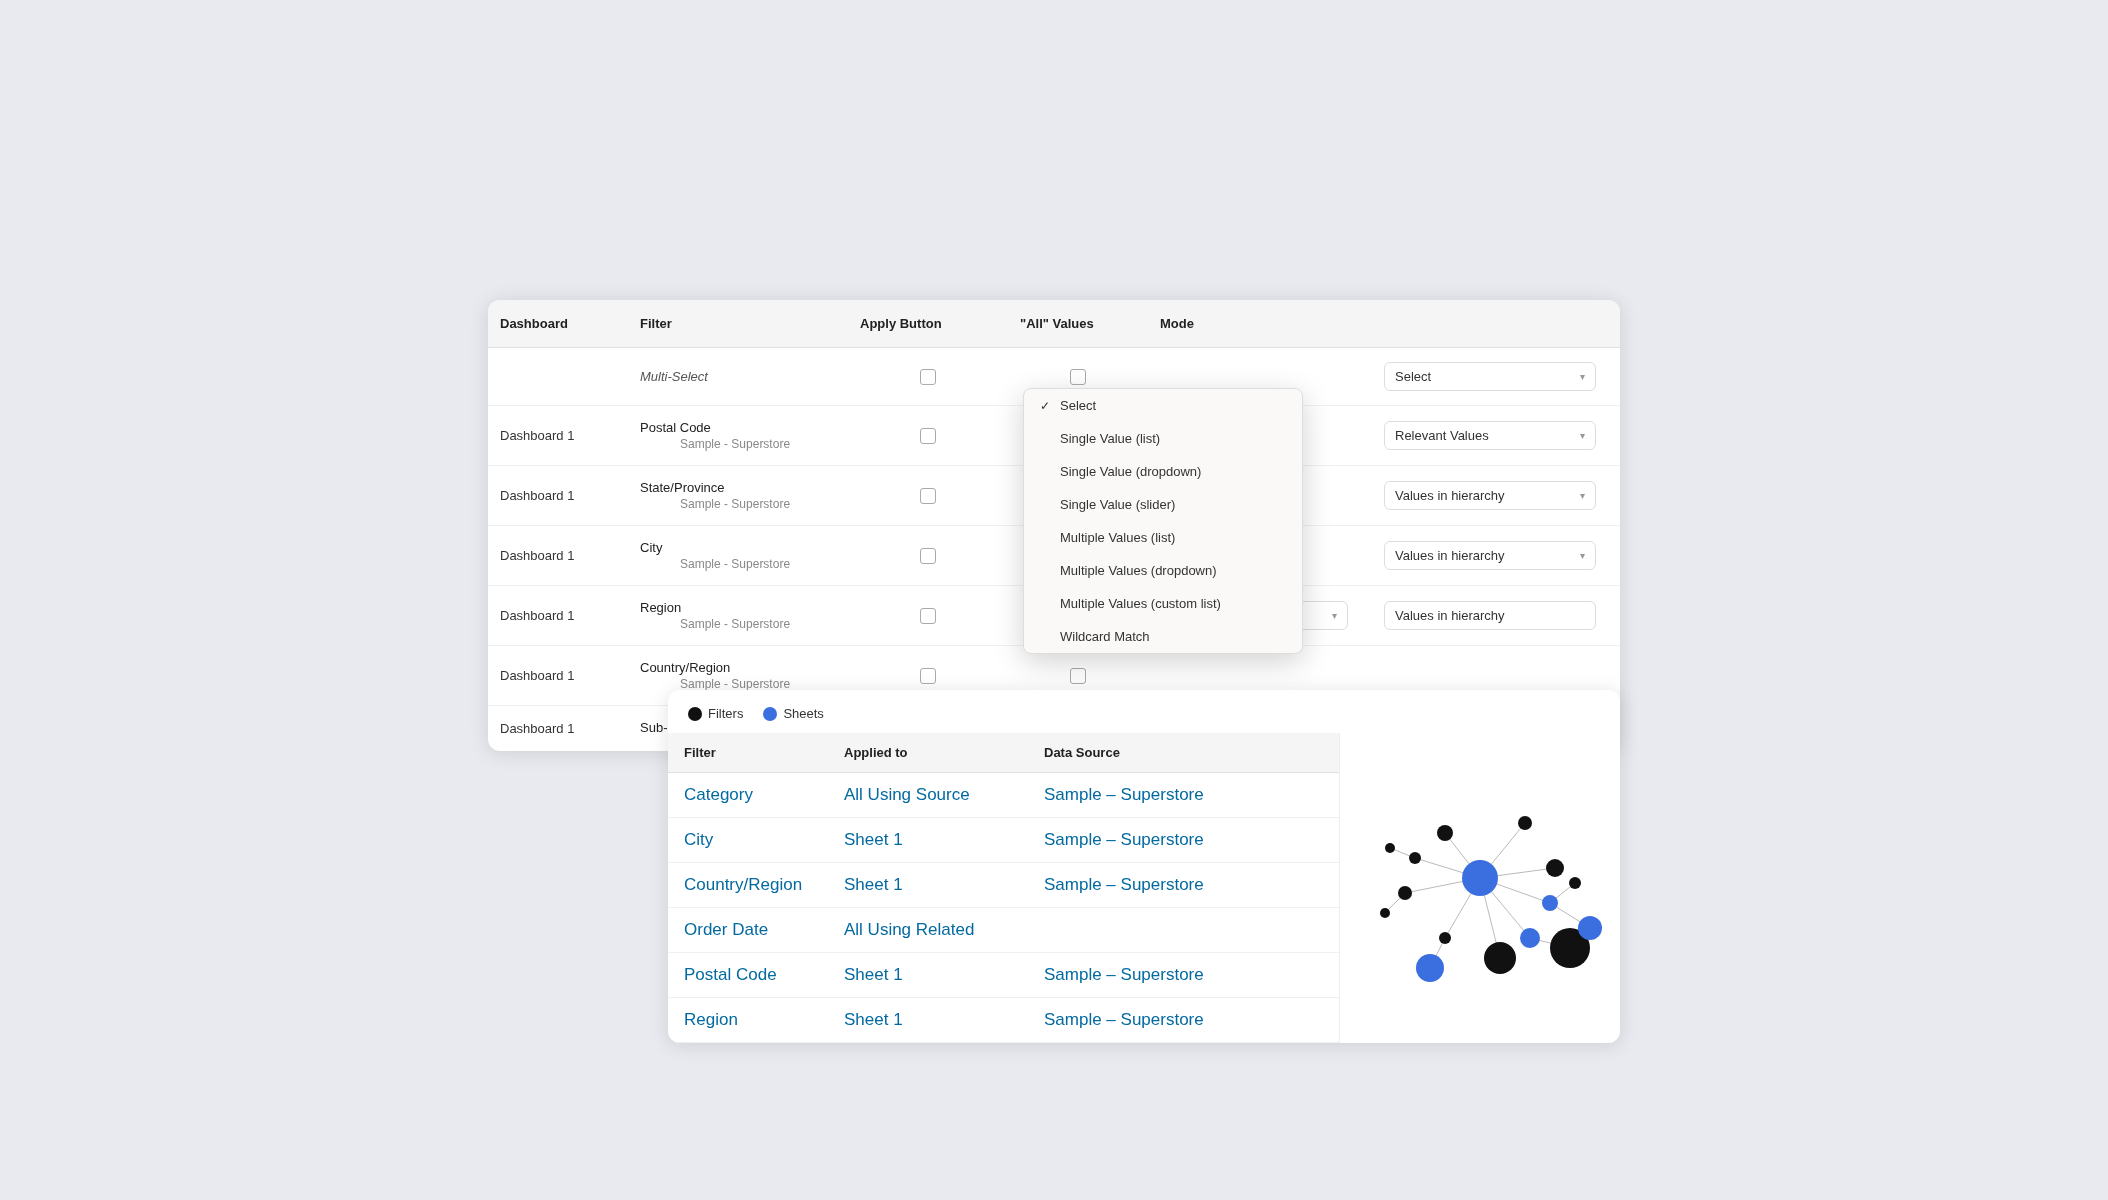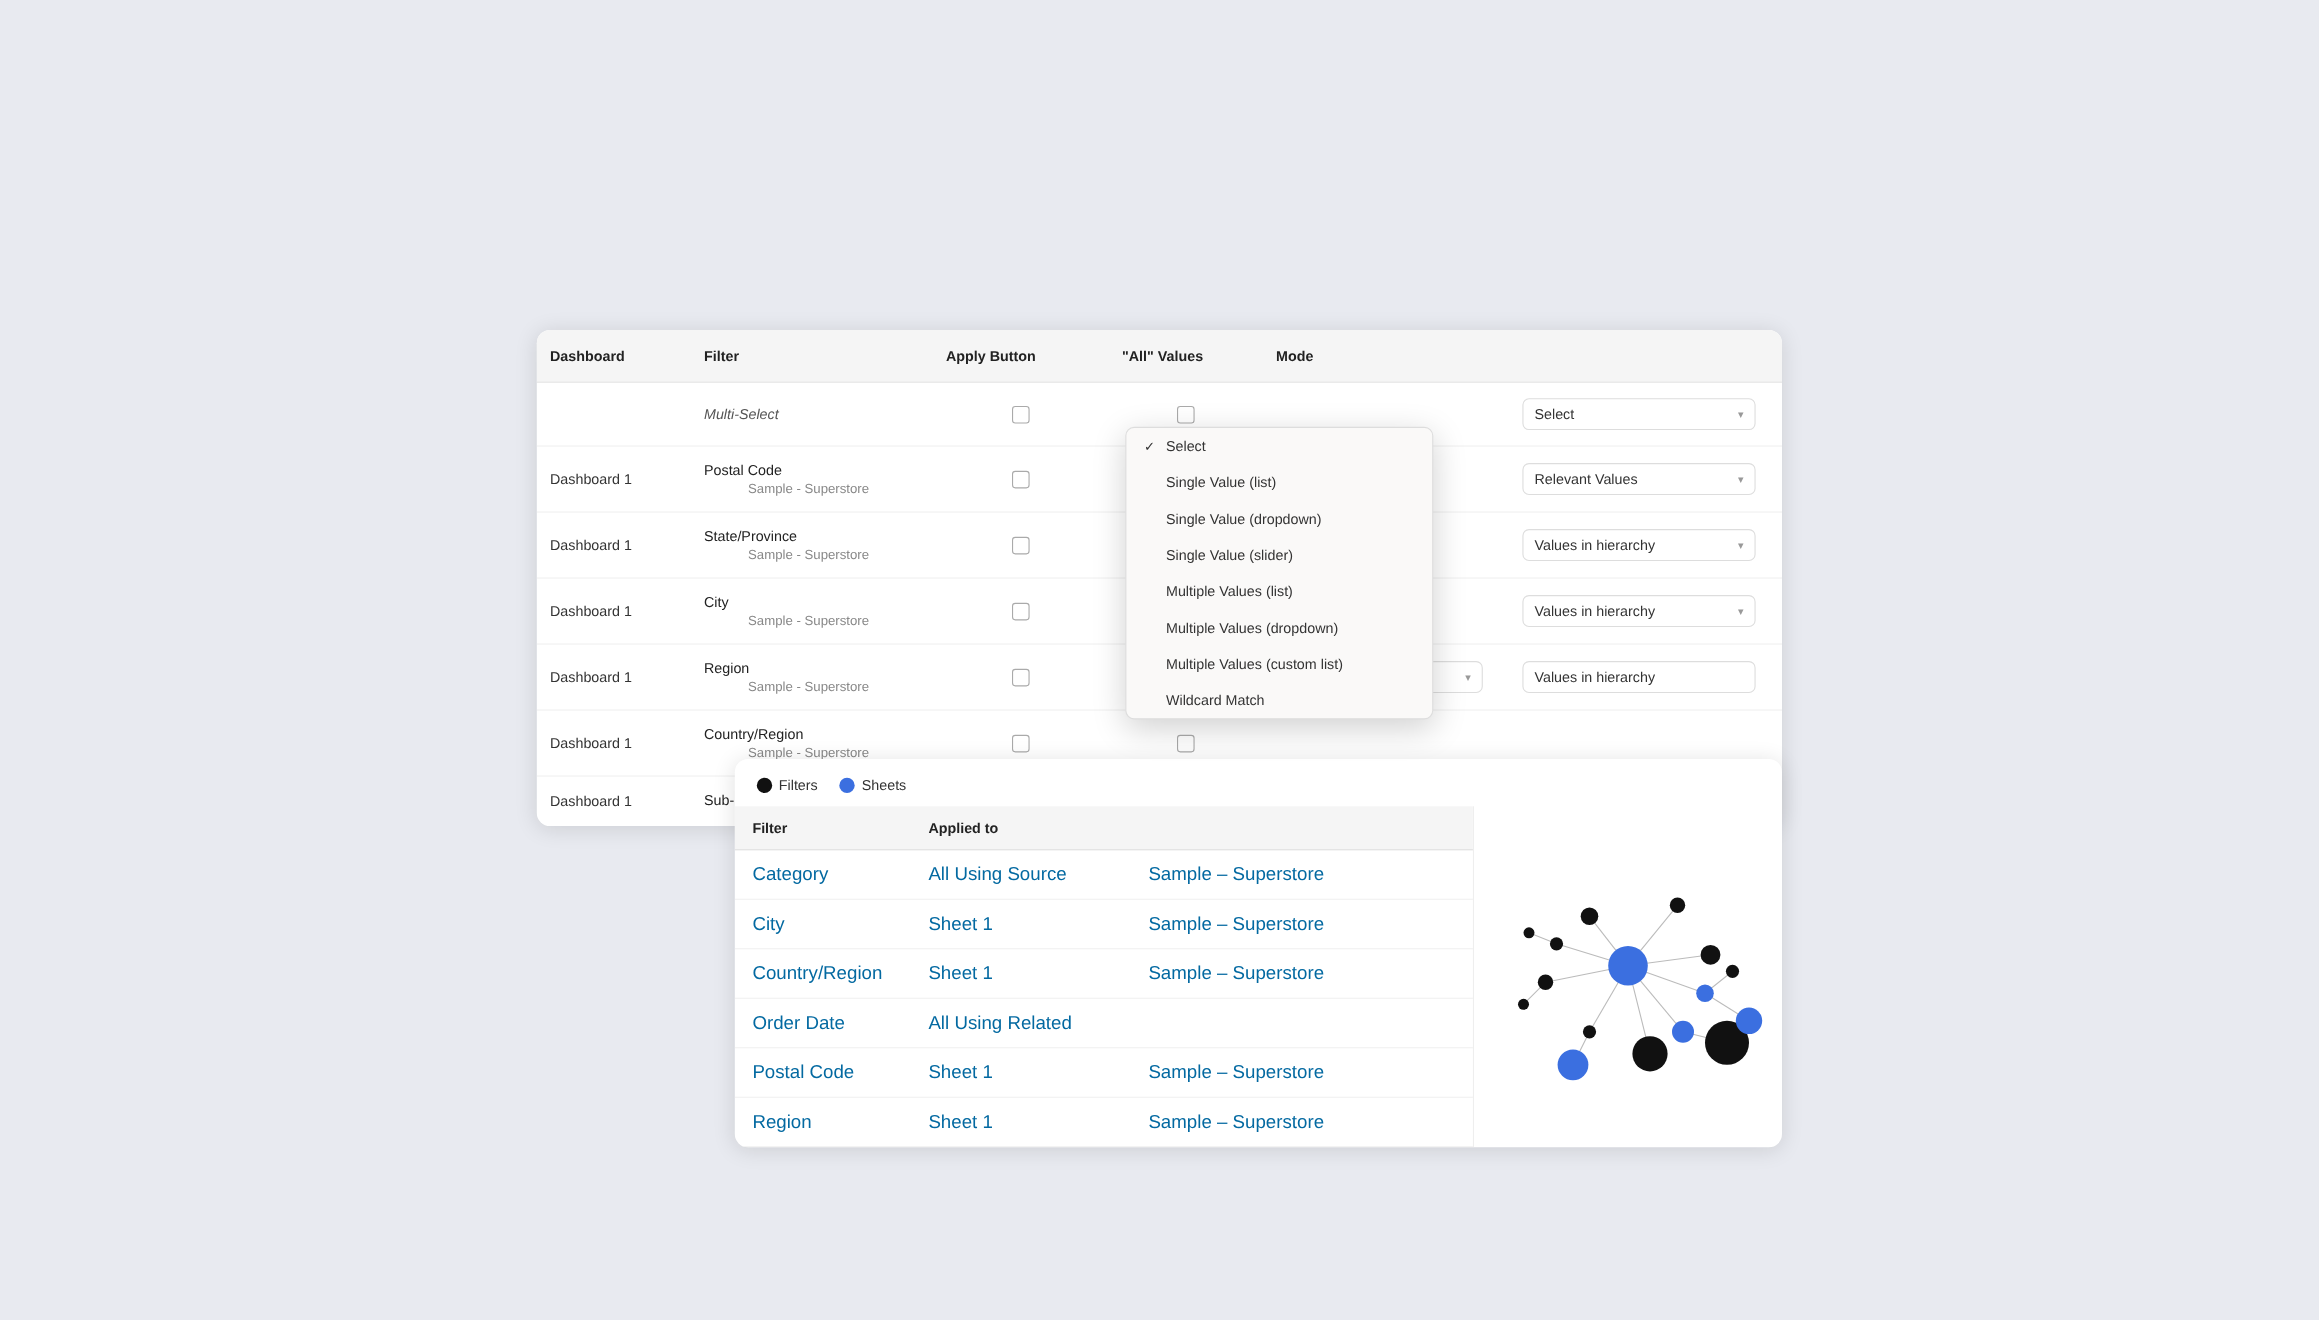--- a/index.html
+++ b/index.html
@@ -438,20 +438,21 @@
       <div class="legend-item">
         <div class="legend-dot blue"></div>
         <span>Sheets</span>
       </div>
     </div>
     <div class="bottom-content">
       <div class="bottom-table">
         <div class="bt-header">
           <div class="bt-th">Filter</div>
           <div class="bt-th">Applied to</div>
+          <div class="bt-th">Data Source</div>
         </div>
         <div class="bt-row">
           <div class="bt-td">Category</div>
           <div class="bt-td">All Using Source</div>
           <div class="bt-td">Sample – Superstore</div>
         </div>
         <div class="bt-row">
           <div class="bt-td">City</div>
           <div class="bt-td">Sheet 1</div>
           <div class="bt-td">Sample – Superstore</div>

